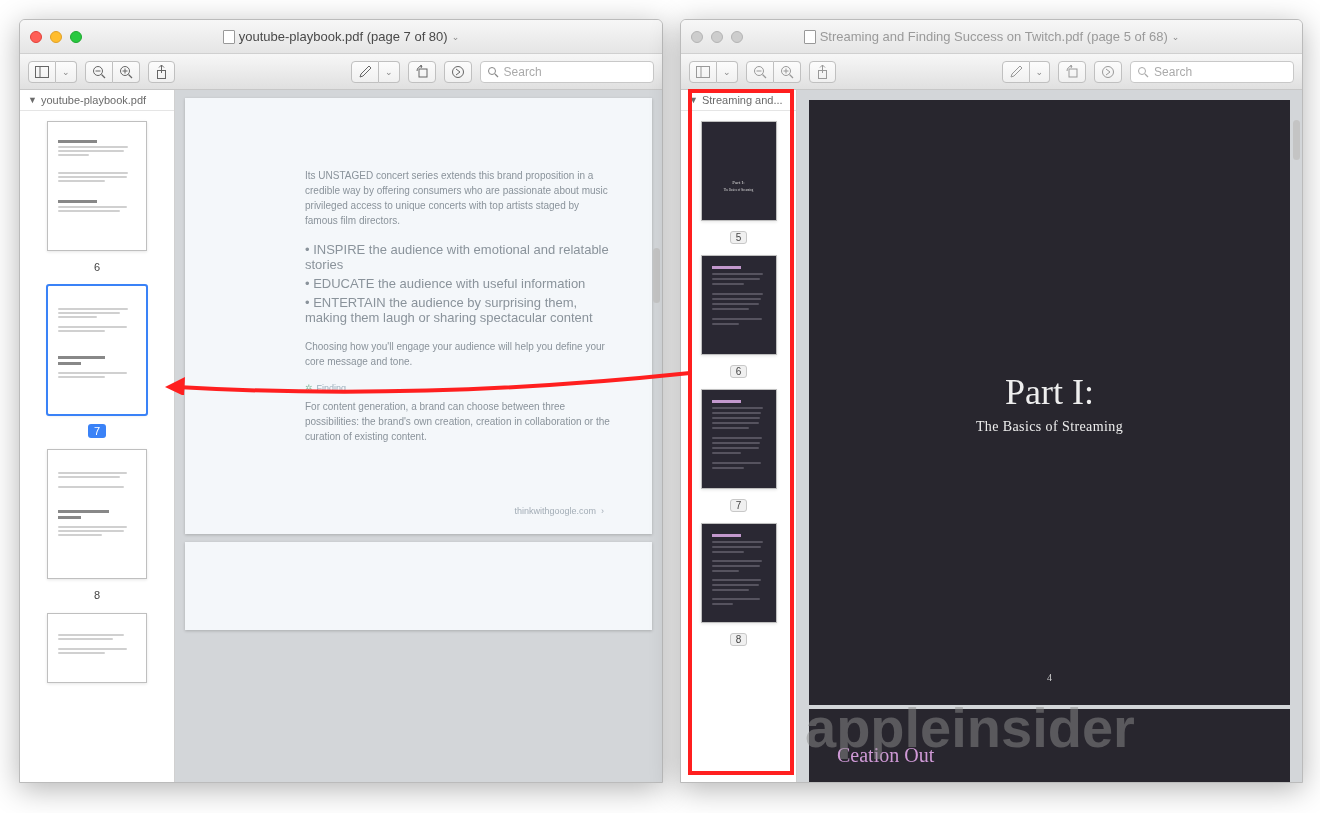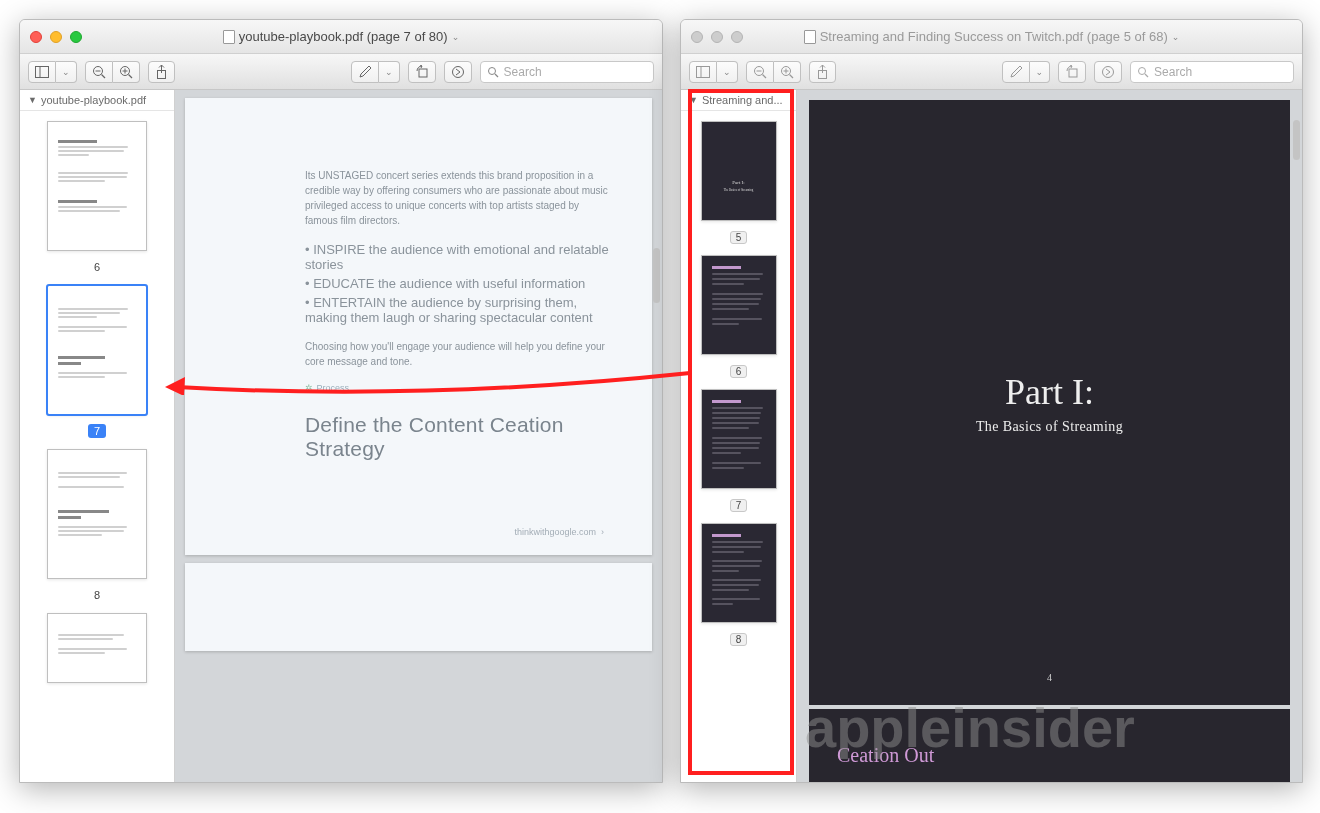--- a/index.html
+++ b/index.html
@@ -367,23 +367,23 @@
       <div class="docpage">
         <p>Its UNSTAGED concert series extends this brand proposition in a credible way by offering consumers who are passionate about music privileged access to unique concerts with top artists staged by famous film directors.</p>
         <ul>
           <li>INSPIRE the audience with emotional and relatable stories</li>
           <li>EDUCATE the audience with useful information</li>
           <li>ENTERTAIN the audience by surprising them, making them laugh or sharing spectacular content</li>
         </ul>
         <p>Choosing how you'll engage your audience will help you define your core message and tone.</p>
         <div class="process">
             <span style="color:#8fc1a7;">✲</span>
-            <span>Process</span>
+            <span>Finding</span>
           </div>
-        <h2>Define the Content Ceation Strategy</h2>
+        <p>For content generation, a brand can choose between three possibilities: the brand's own creation, creation in collaboration or the curation of existing content.</p>
         <div style="height:48px"></div>
         <div class="pfooter"><span>thinkwithgoogle.com</span>&nbsp;&nbsp;›</div>
       </div>
       <div class="docpage d2">
         
       </div>
       <div class="scrollstub" style="top: 158px; height: 55px;"></div>
     </div>
   </div>
 </div>

